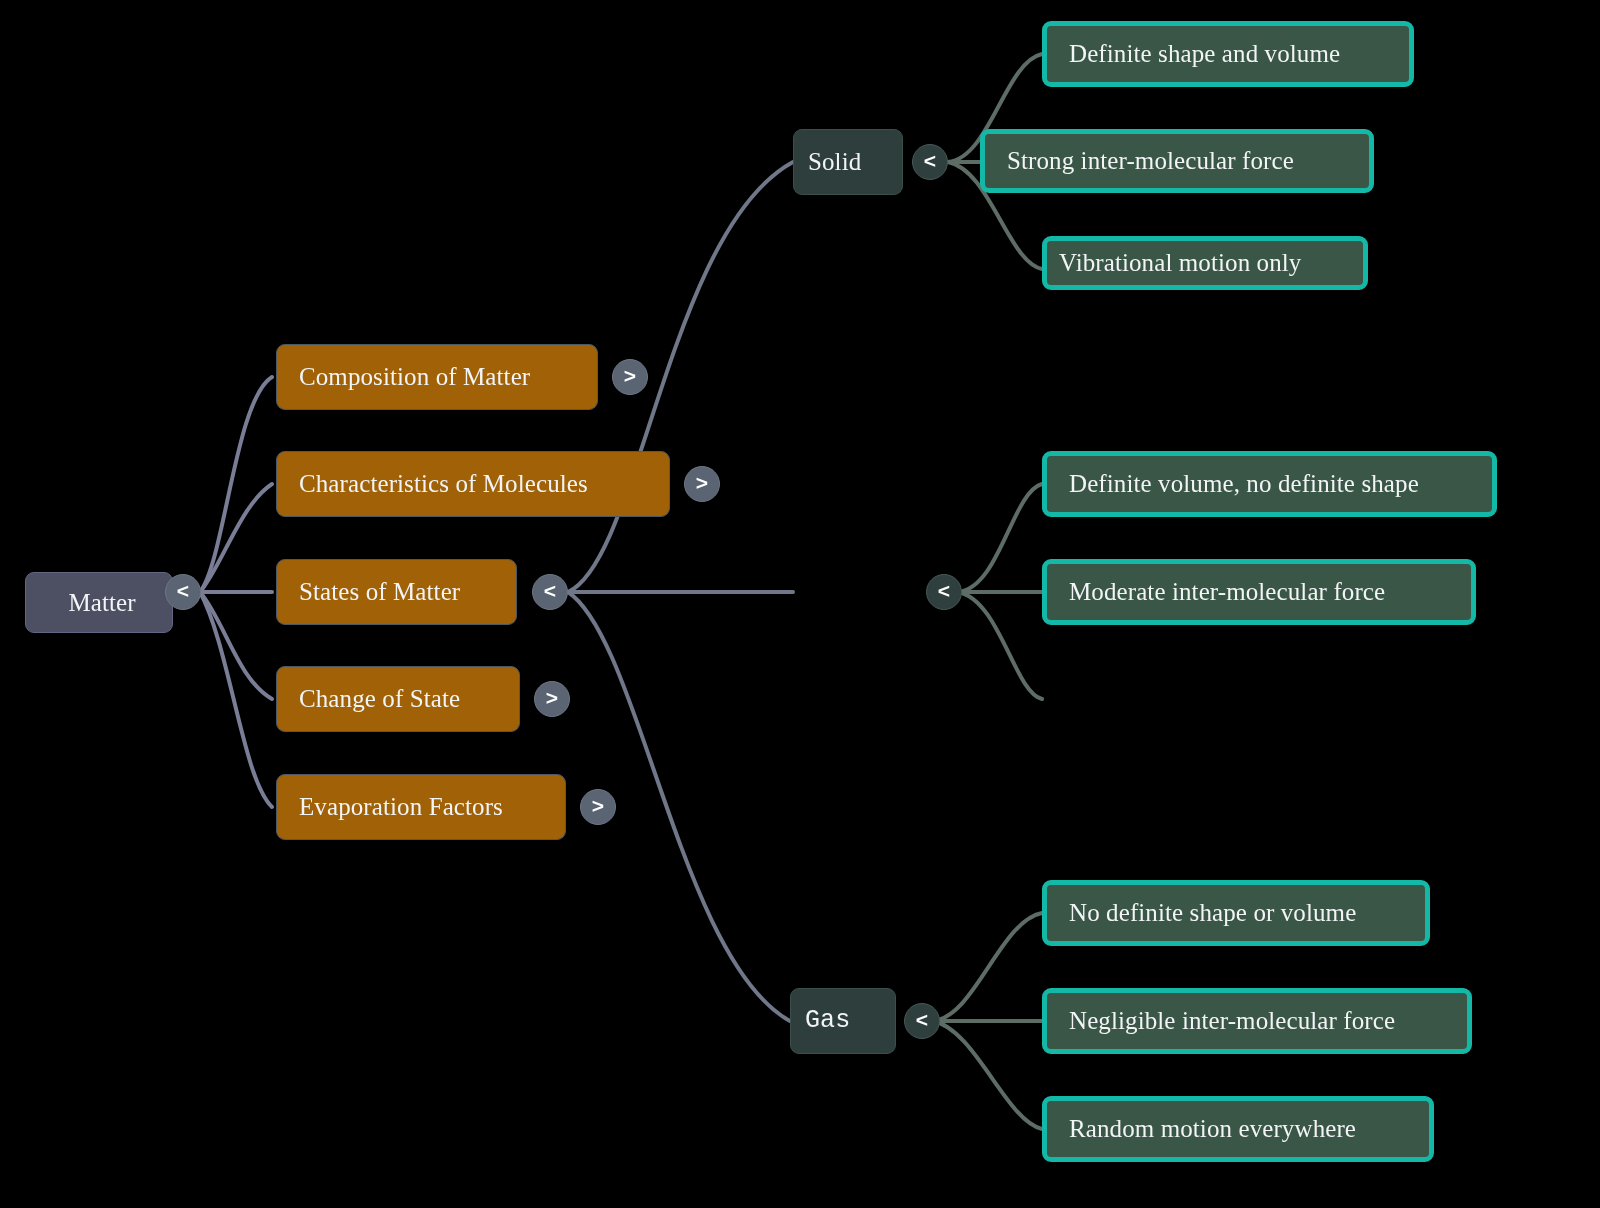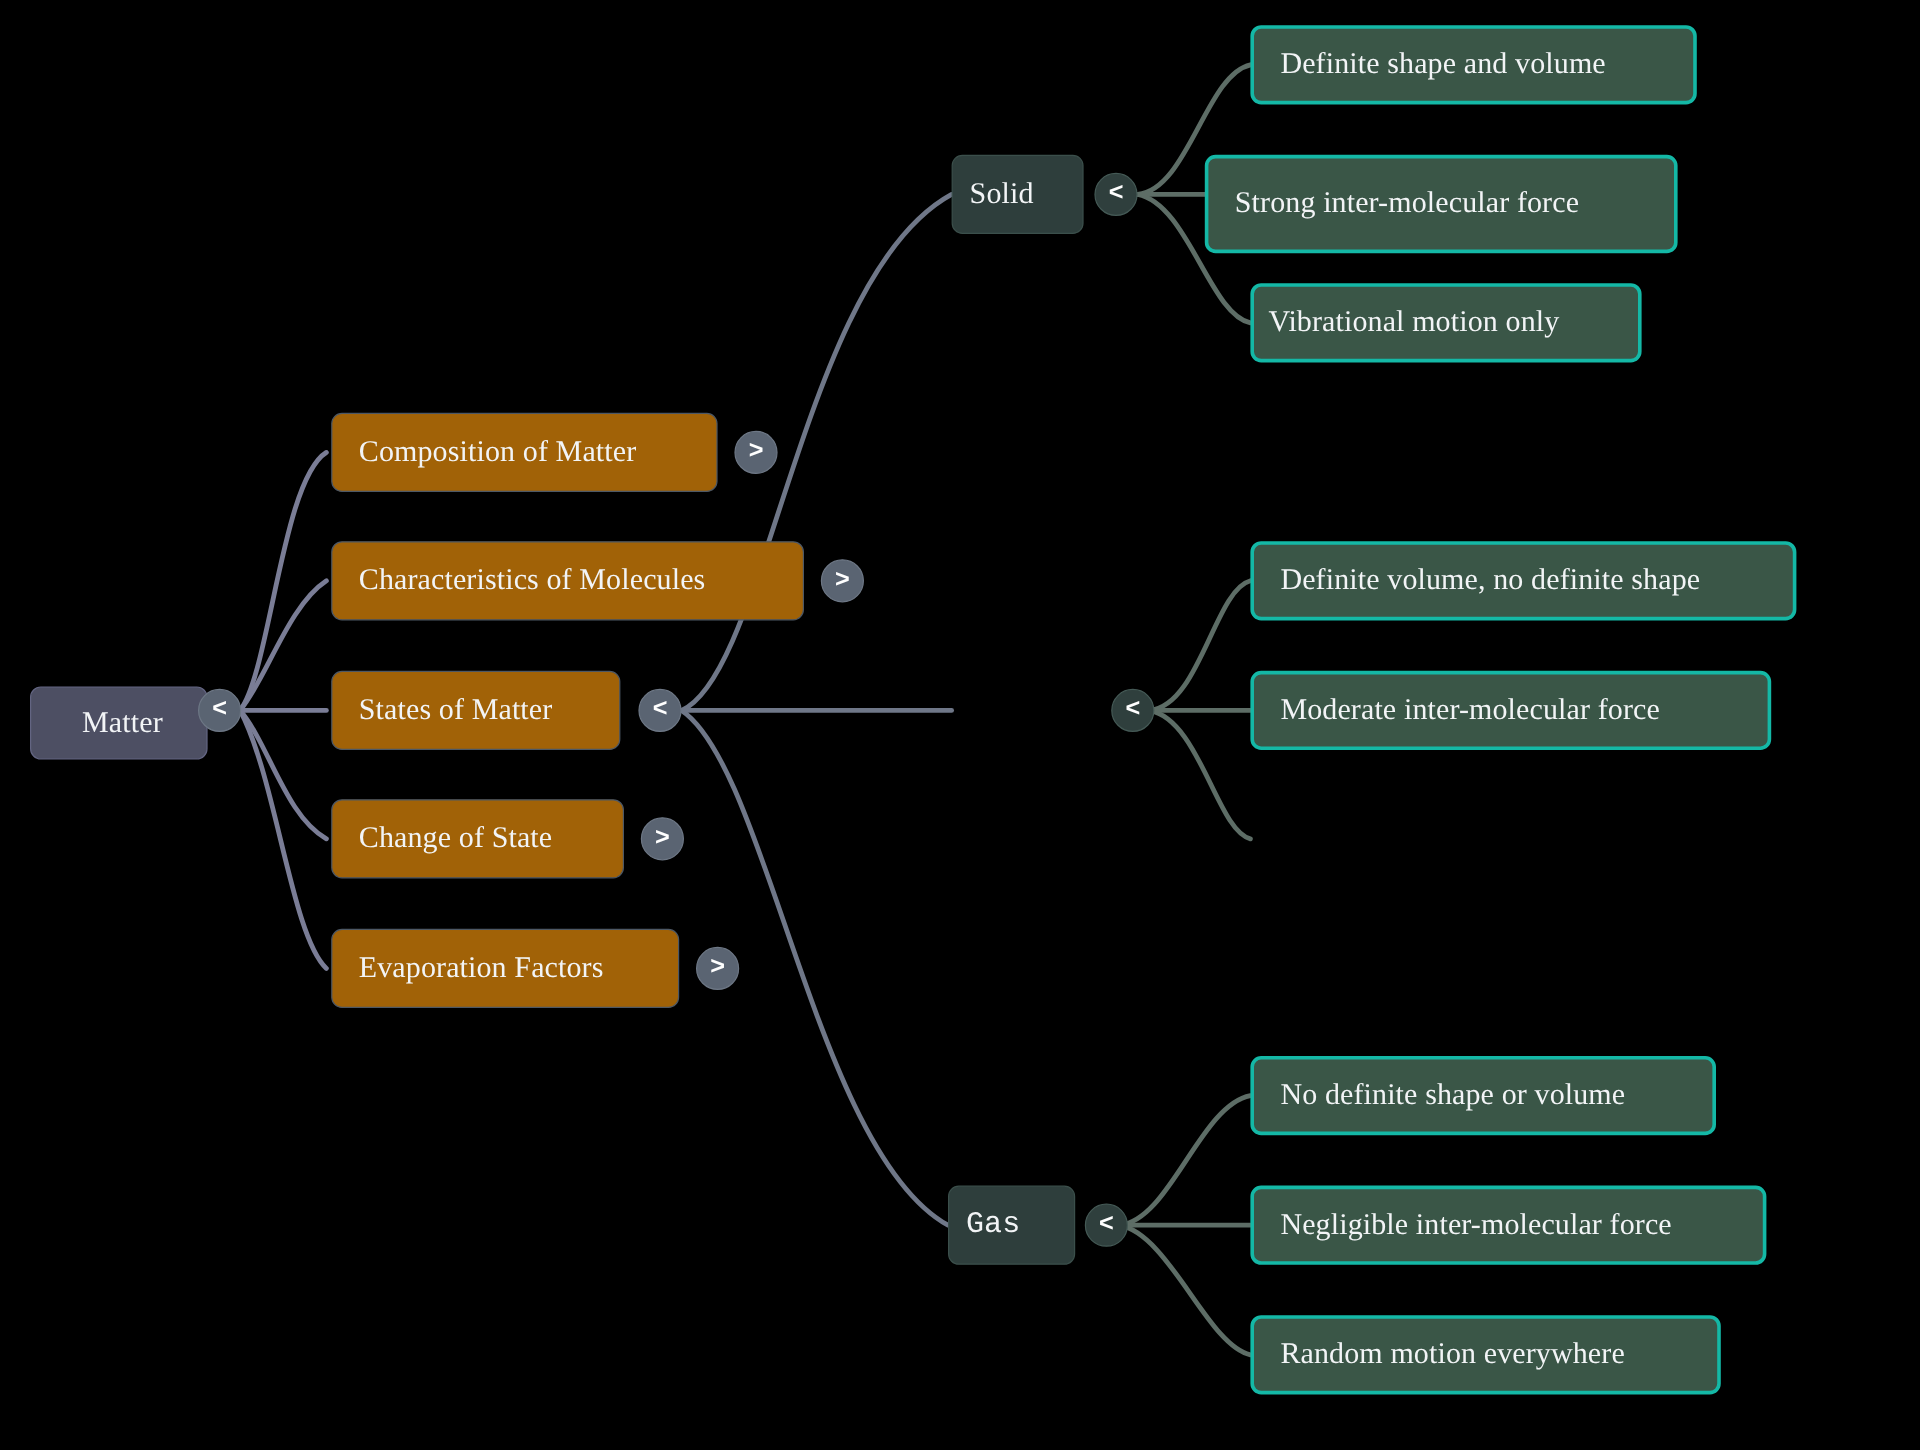--- a/index.html
+++ b/index.html
@@ -47,21 +47,21 @@
     border: 1px solid #4d5865;
   }
   .node.state {
     background: #2e3e3c;
     border: 1px solid #3b4f4b;
     justify-content: flex-start;
     padding: 0 14px;
   }
   .node.leaf {
     background: #3a5647;
-    border: 3px solid #14b8a6;
+    border: 5px solid #14b8a6;
   }
   .badge {
     position: absolute;
     width: 36px;
     height: 36px;
     border-radius: 50%;
     display: flex;
     align-items: center;
     justify-content: center;
     color: #ffffff;
@@ -160,24 +160,24 @@
   <div class="node state" style="left:793px; top:129px; width:110px; height:66px;">
     <span>Solid</span>
   </div>
   <div class="badge teal chev" style="left:912px; top:144px;">
     <span>&lt;</span>
   </div>
 
   <div class="node leaf" style="left:1042px; top:21px; width:372px; height:66px;">
     <span>Definite shape and volume</span>
   </div>
-  <div class="node leaf" style="left:1004px; top:129px; width:394px; height:82px;">
+  <div class="node leaf" style="left:980px; top:129px; width:394px; height:64px;">
     <span>Strong inter-molecular force</span>
   </div>
-  <div class="node leaf" style="left:1042px; top:236px; width:326px; height:66px;padding-left:12px;">
+  <div class="node leaf" style="left:1042px; top:236px; width:326px; height:54px;padding-left:12px;">
     <span>Vibrational motion only</span>
   </div>
 
   <div class="badge teal chev" style="left:926px; top:574px;">
     <span>&lt;</span>
   </div>
 
   <div class="node leaf" style="left:1042px; top:451px; width:455px; height:66px;">
     <span>Definite volume, no definite shape</span>
   </div>

